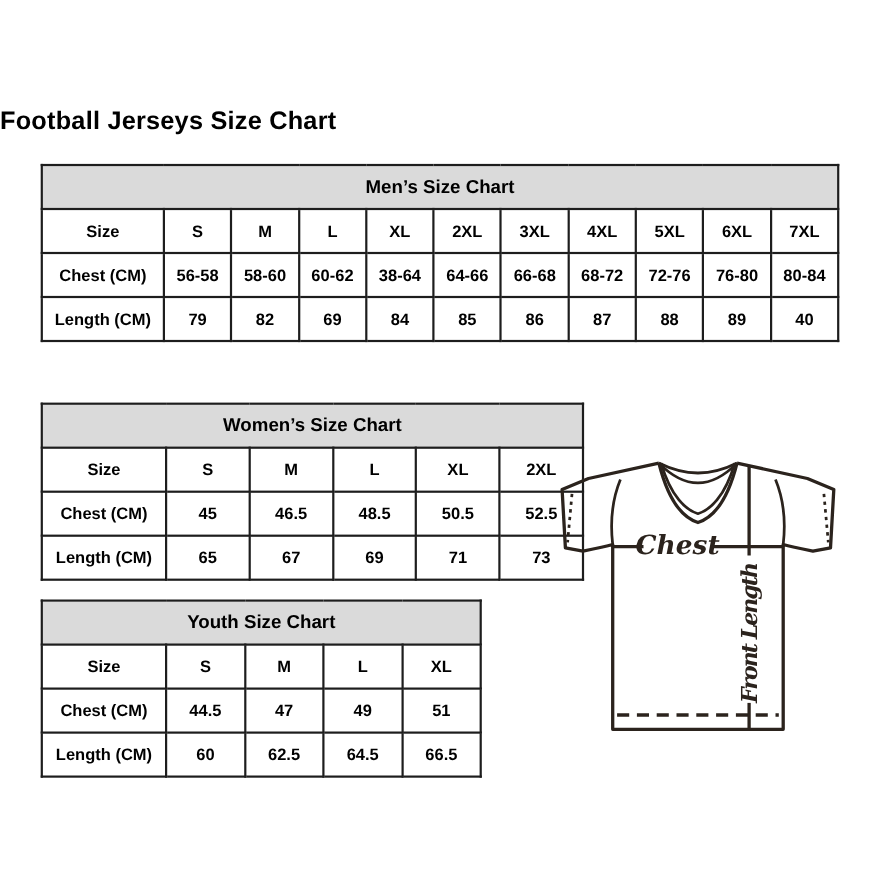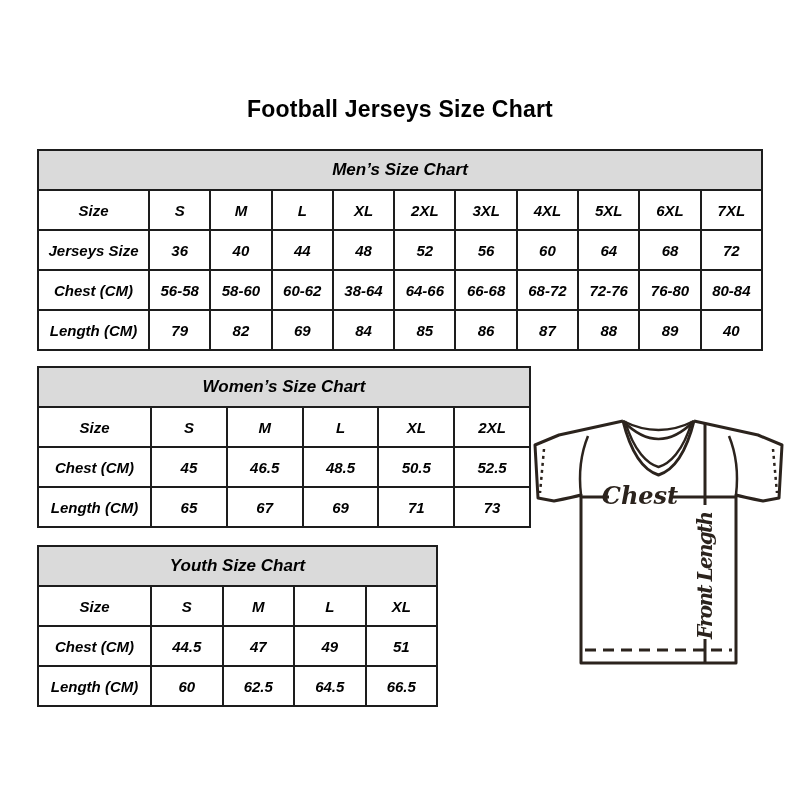--- a/index.html
+++ b/index.html
@@ -2,40 +2,39 @@
 <html><head>
 <meta charset="utf-8">
 <style>
   html,body { margin:0; padding:0; background:#ffffff; }
   .canvas {
     position:relative; width:800px; height:800px; background:#ffffff;
     font-family:"Liberation Sans", sans-serif; color:#000; overflow:hidden;
   }
   .page-title {
     position:absolute; top:96px; left:0; width:800px;
-    text-align:center; font-size:23px; font-weight:bold; margin:0;
+    text-align:left; font-size:23px; font-weight:bold; margin:0;
     letter-spacing:0.2px;
   }
   table.size-table {
     position:absolute; border-collapse:collapse; table-layout:fixed;
     background:#fff;
-    font-style:italic;
   }
   table.size-table th, table.size-table td {
     border:2px solid #1d1d1d; padding:0; text-align:center;
     font-weight:bold; font-size:15px; height:40px; box-sizing:border-box;
     color:#000; overflow:hidden; white-space:nowrap;
   }
   table.size-table th.title-cell {
     background:#dadada; font-size:17px;
   }
   #mens-table   { left:37px;  top:149px; width:726px; }
   #womens-table { left:37px;  top:366px; width:494px; }
   #youth-table  { left:37px;  top:545px; width:401px; }
-  .jersey-wrap { position:absolute; left:526px; top:413px; width:266px; height:256px; }
+  .jersey-wrap { position:absolute; left:502px; top:413px; width:266px; height:256px; }
   .jersey-wrap svg { display:block; }
   .dg-text {
     font-family:"DejaVu Serif", serif; font-style:italic; font-weight:bold;
   }
 </style>
 </head>
 <body>
 
 <div class="canvas">
 
@@ -68,33 +67,20 @@
           <td>L</td>
           <td>XL</td>
           <td>2XL</td>
           <td>3XL</td>
           <td>4XL</td>
           <td>5XL</td>
           <td>6XL</td>
           <td>7XL</td>
         </tr>
         <tr>
-          <th>Jerseys Size</th>
-          <td>36</td>
-          <td>40</td>
-          <td>44</td>
-          <td>48</td>
-          <td>52</td>
-          <td>56</td>
-          <td>60</td>
-          <td>64</td>
-          <td>68</td>
-          <td>72</td>
-        </tr>
-        <tr>
           <th>Chest (CM)</th>
           <td>56-58</td>
           <td>58-60</td>
           <td>60-62</td>
           <td>38-64</td>
           <td>64-66</td>
           <td>66-68</td>
           <td>68-72</td>
           <td>72-76</td>
           <td>76-80</td>

